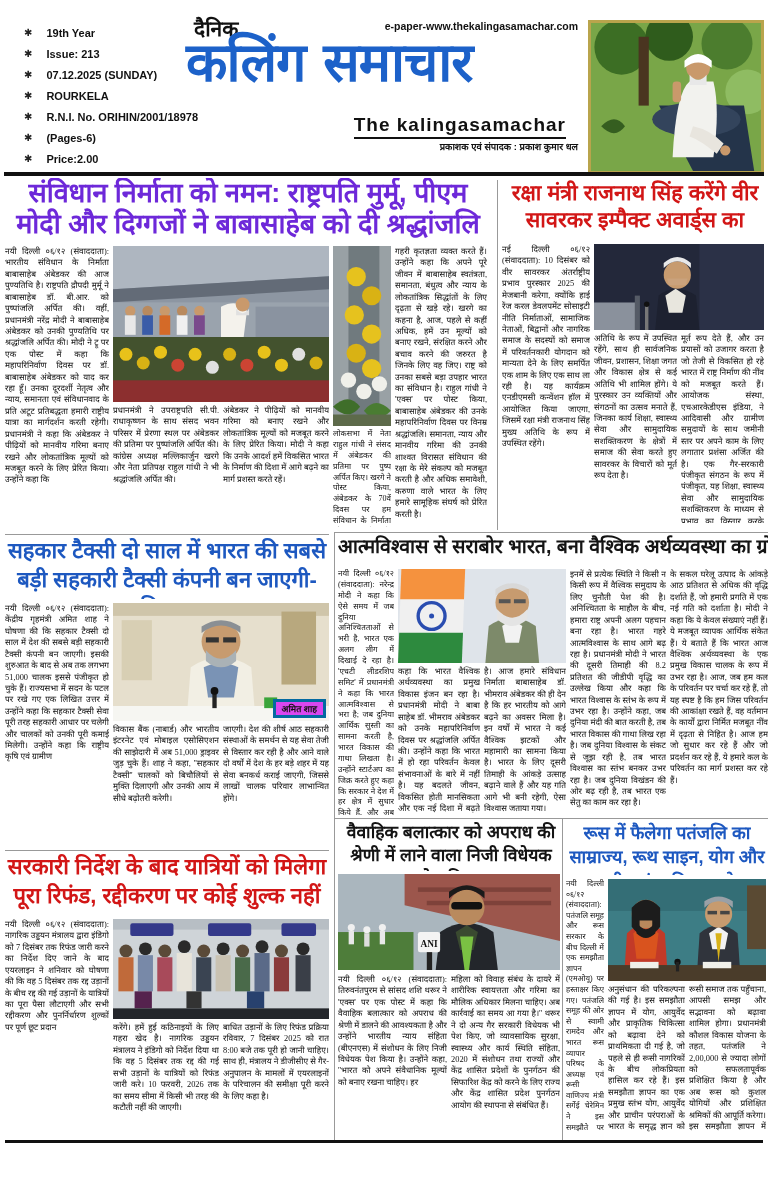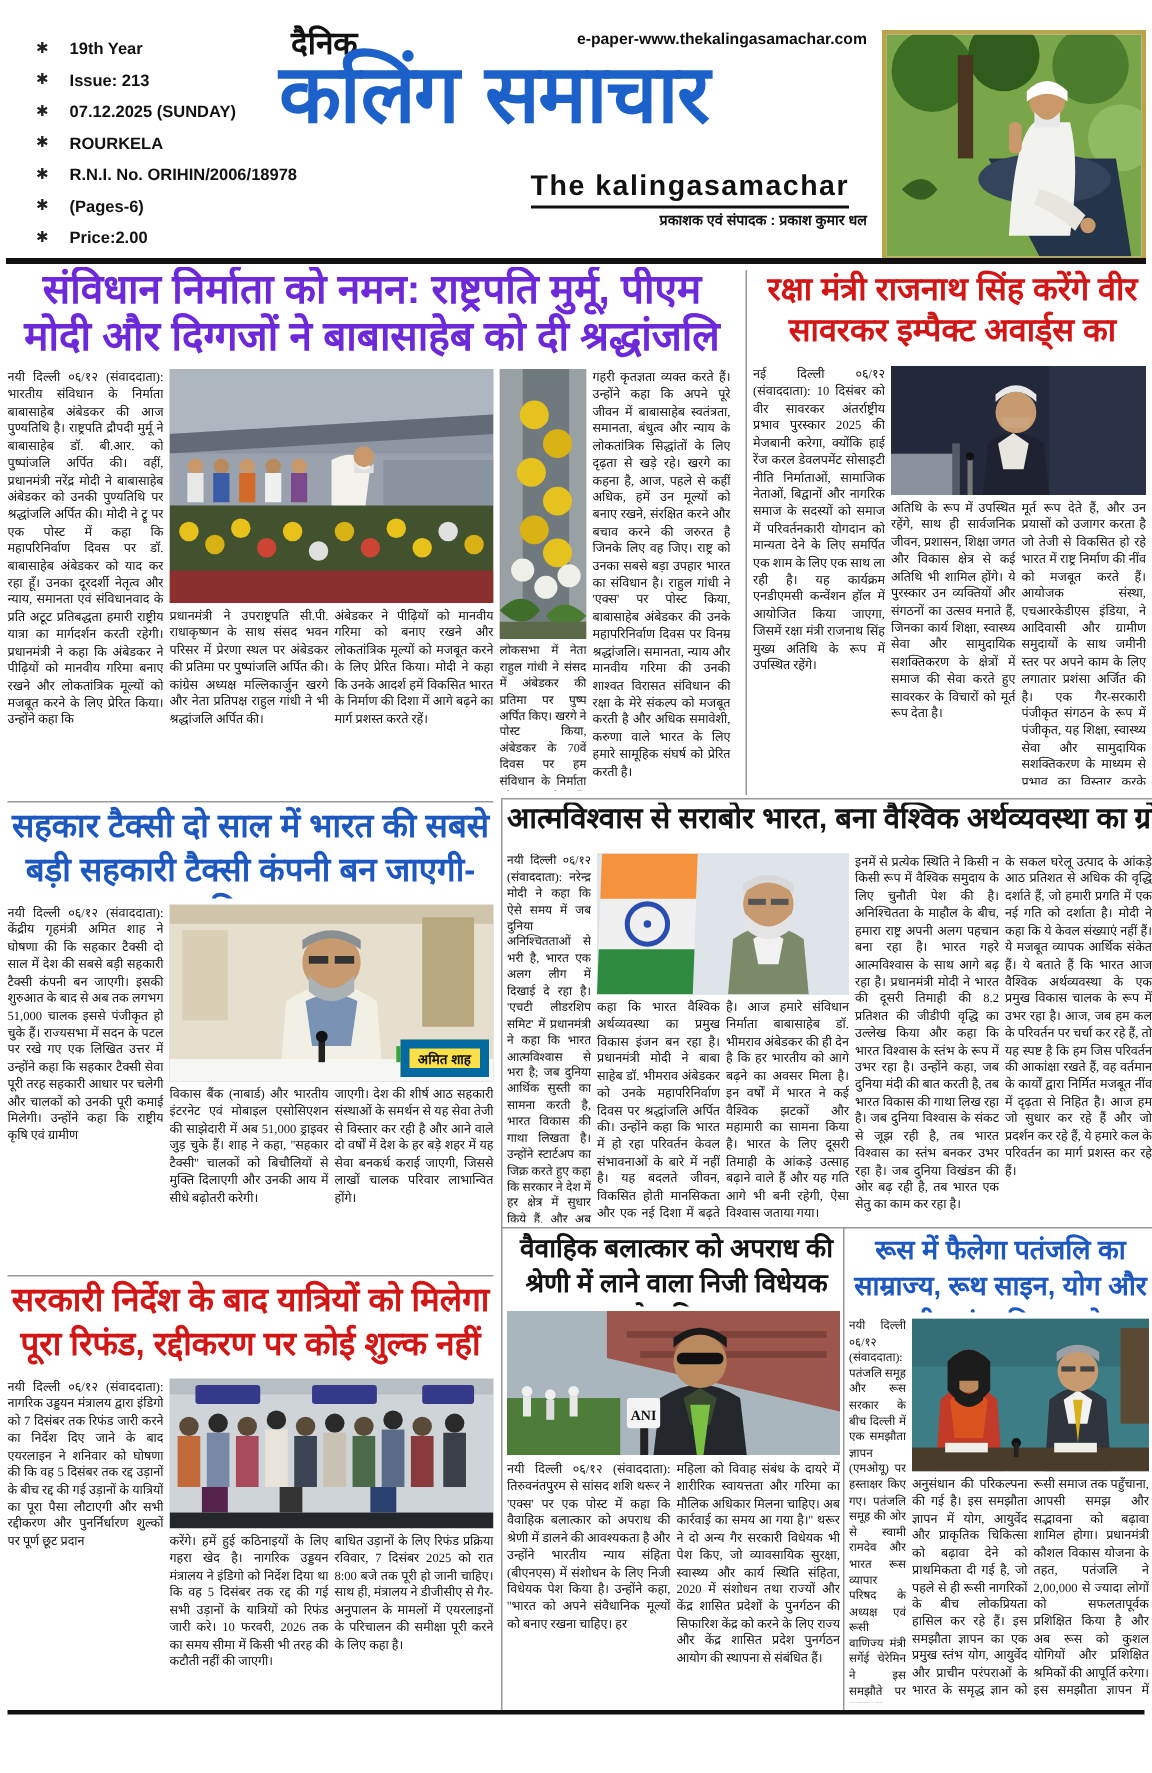--- a/index.html
+++ b/index.html
@@ -21,21 +21,21 @@
           font-size:12px;padding:2px 8px;}
   .rule{background:#111;}
   
   .hl{font-family:"Liberation Sans","DejaVu Sans",sans-serif;font-weight:bold;text-align:center;
       margin:0;overflow:hidden;}
   .col{font-size:8.4px;line-height:1.36;text-align:justify;overflow:hidden;word-break:break-word;}
   .body-row{display:flex;gap:4px;}
   .subcols{display:flex;gap:4px;margin-top:3px;}
   .photo-wrap{position:relative;overflow:hidden;background:#ccc;}
   .photo-wrap svg{display:block;width:100%;height:100%;}
-  .caption-box{position:absolute;right:3px;bottom:3px;background:#fde047;border:6px solid #0369a1;
+  .caption-box{position:absolute;right:3px;bottom:3px;background:#d946ef;border:3px solid #0369a1;
                font-family:"Liberation Sans",sans-serif;font-weight:bold;font-size:9px;padding:0 6px;}
   .divider-left{border-left:1px solid #999;}
   .topline{border-top:1px solid #999;}
 </style>
 </head>
 <body>
 
 <div class="page">
 
   <div class="abs" style="left:24px;top:22px;">
@@ -50,21 +50,21 @@
     <div class="info-item">
         <span class="bullet">✱</span>
         <span>07.12.2025 (SUNDAY)</span>
       </div>
     <div class="info-item">
         <span class="bullet">✱</span>
         <span>ROURKELA</span>
       </div>
     <div class="info-item">
         <span class="bullet">✱</span>
-        <span>R.N.I. No. ORIHIN/2006/18978</span>
+        <span>R.N.I. No. ORIHIN/2001/18978</span>
       </div>
     <div class="info-item">
         <span class="bullet">✱</span>
         <span>(Pages-6)</span>
       </div>
     <div class="info-item">
         <span class="bullet">✱</span>
         <span>Price:2.00</span>
       </div>
   </div>

